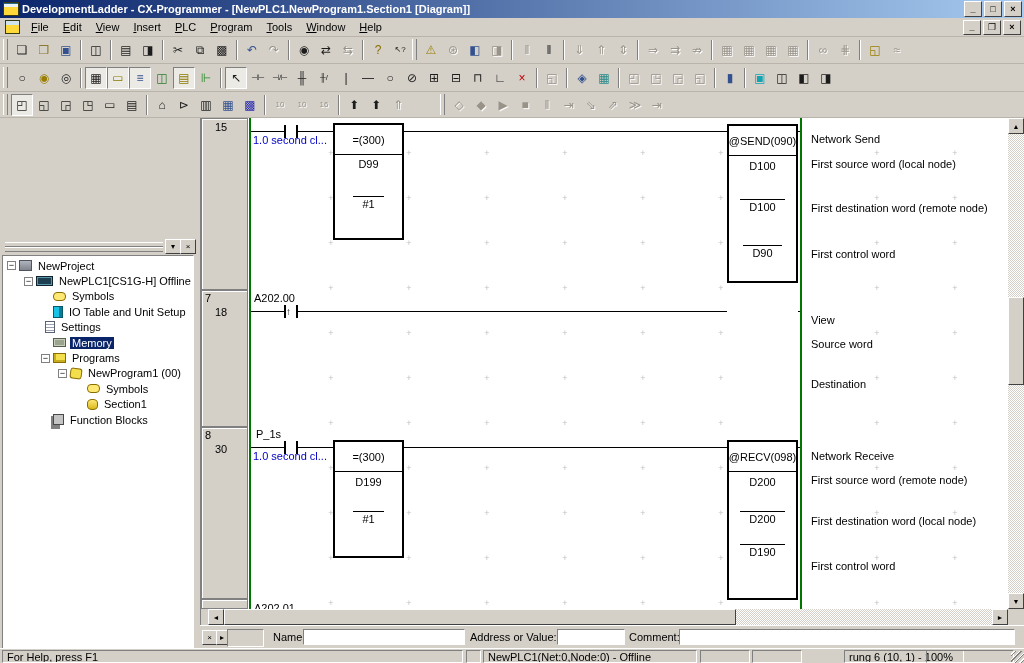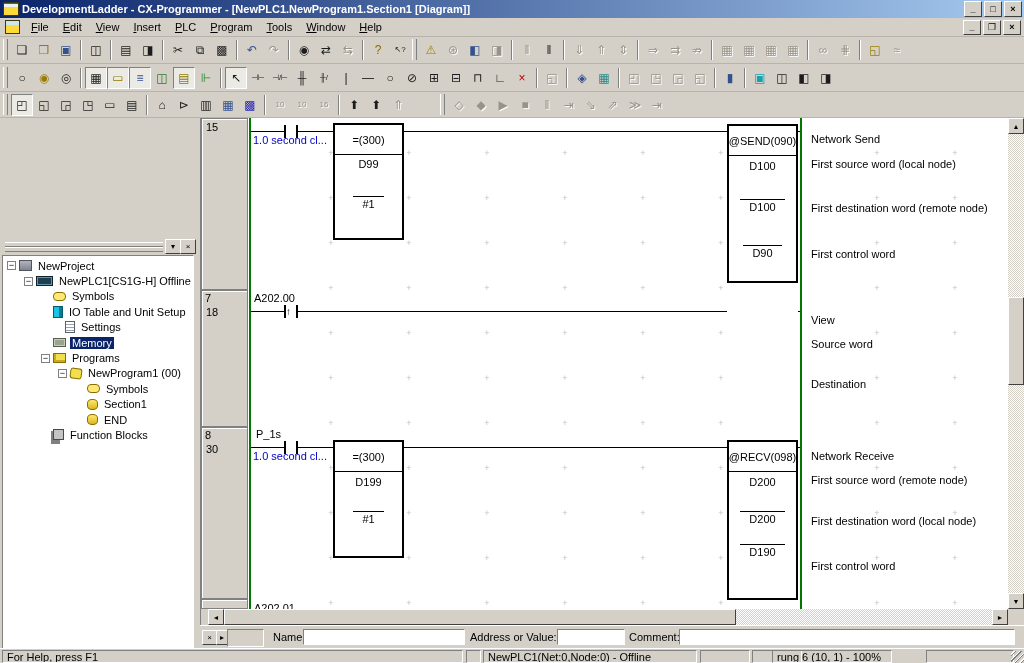--- a/index.html
+++ b/index.html
@@ -73,21 +73,21 @@
   .ti-fb{width:11px;height:11px;background:#c4c4c4;border:1px solid #484848;box-shadow:-3px 1px 0 -1px #808080,-3px 5px 0 -1px #808080}
   
   #ladder{left:200px;top:118px;width:824px;height:507px;background:#fff;
     border-left:1px solid #808080;box-sizing:border-box;overflow:hidden}
   #ladder-content{position:absolute;left:0;top:0;width:807px;height:491px;overflow:hidden}
   .plus{position:absolute;color:#c3c3c3;font-size:9px;line-height:1;transform:translate(-50%,-50%)}
   .bus{position:absolute;width:2px;top:0;height:491px}
   .mcell{position:absolute;left:0;width:47px;background:#d4d0c8;border:1px solid #808080;
     box-shadow:inset 1px 1px 0 #fff;box-sizing:border-box}
   .rungno{position:absolute;left:3px;top:1px}
-  .stepno{position:absolute;left:4px;width:30px;text-align:left}
+  .stepno{position:absolute;left:4px;width:30px;text-align:center}
   .wire{position:absolute;height:1px;background:#000}
   .contact{position:absolute;width:14px;height:13px;background:#fff}
   .cb{position:absolute;top:0;bottom:0;width:2px;background:#000}
   .cb.l{left:0}.cb.r{right:0}
   .uparrow{position:absolute;left:2px;top:0px;font-size:10px;line-height:13px}
   .clabel{position:absolute;white-space:nowrap}
   .comment{color:#0000c8}
   .ibox{position:absolute;width:71px;border:2px solid #000;background:#fff;box-sizing:border-box}
   .ibox .btitle{position:absolute;left:0;right:0;top:0;height:29px;border-bottom:1px solid #000;
     display:flex;align-items:center;justify-content:center}
@@ -500,21 +500,21 @@
         <div class="tree-row" style="padding-left: 38px;">
           <span class="expander hidden"></span>
           <span class="ti ti-symbols"></span>
           <span class="tree-label">Symbols</span>
         </div>
         <div class="tree-row" style="padding-left: 38px;">
           <span class="expander hidden"></span>
           <span class="ti ti-iotable"></span>
           <span class="tree-label">IO Table and Unit Setup</span>
         </div>
-        <div class="tree-row" style="padding-left: 50px;">
+        <div class="tree-row" style="padding-left: 30px;">
           <span class="expander hidden"></span>
           <span class="ti ti-settings"></span>
           <span class="tree-label">Settings</span>
         </div>
         <div class="tree-row" style="padding-left: 38px;">
           <span class="expander hidden"></span>
           <span class="ti ti-memory"></span>
           <span class="tree-label selected">Memory</span>
         </div>
         <div class="tree-row" style="padding-left: 38px;">
@@ -529,25 +529,20 @@
         </div>
         <div class="tree-row" style="padding-left: 72px;">
           <span class="expander hidden"></span>
           <span class="ti ti-symbols"></span>
           <span class="tree-label">Symbols</span>
         </div>
         <div class="tree-row" style="padding-left: 72px;">
           <span class="expander hidden"></span>
           <span class="ti ti-section"></span>
           <span class="tree-label">Section1</span>
-        </div>
-        <div class="tree-row" style="padding-left: 72px;">
-          <span class="expander hidden"></span>
-          <span class="ti ti-section"></span>
-          <span class="tree-label">END</span>
         </div>
         <div class="tree-row" style="padding-left: 38px;">
           <span class="expander hidden"></span>
           <span class="ti ti-fb"></span>
           <span class="tree-label">Function Blocks</span>
         </div>
       </div>
   </div>
 
 </div>
@@ -760,16 +755,16 @@
   <span class="ib-lbl" style="left:429px">Comment:</span>
   <div class="ib-input" style="left:479px;width:336px"></div>
 </div>
 
 <div class="abs" id="statusbar">
   <div class="sb-cell" style="left:2px;width:461px">For Help, press F1</div>
   <div class="sb-cell" style="left:466px;width:15px"></div>
   <div class="sb-cell" style="left:483px;width:214px">NewPLC1(Net:0,Node:0) - Offline</div>
   <div class="sb-cell" style="left:700px;width:50px"></div>
   <div class="sb-cell" style="left:752px;width:50px"></div>
-  <div class="sb-cell" style="left:772px;width:120px">rung 6 (10, 1) - 100%</div>
+  <div class="sb-cell" style="left:844px;width:120px">rung 6 (10, 1) - 100%</div>
   <div class="sb-cell" style="left:926px;width:88px"></div>
   <div id="sb-grip"></div>
 </div>
 
 </body></html>

